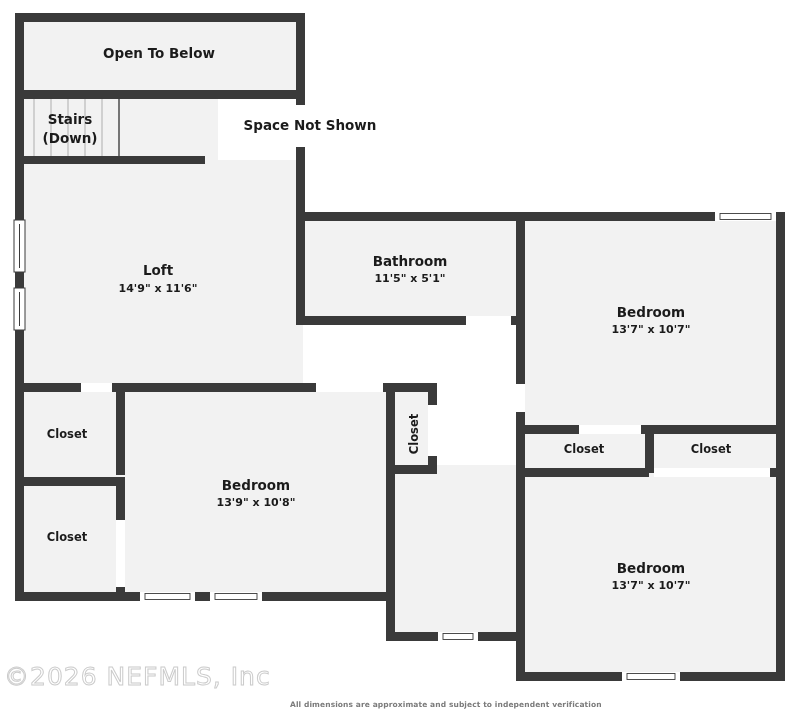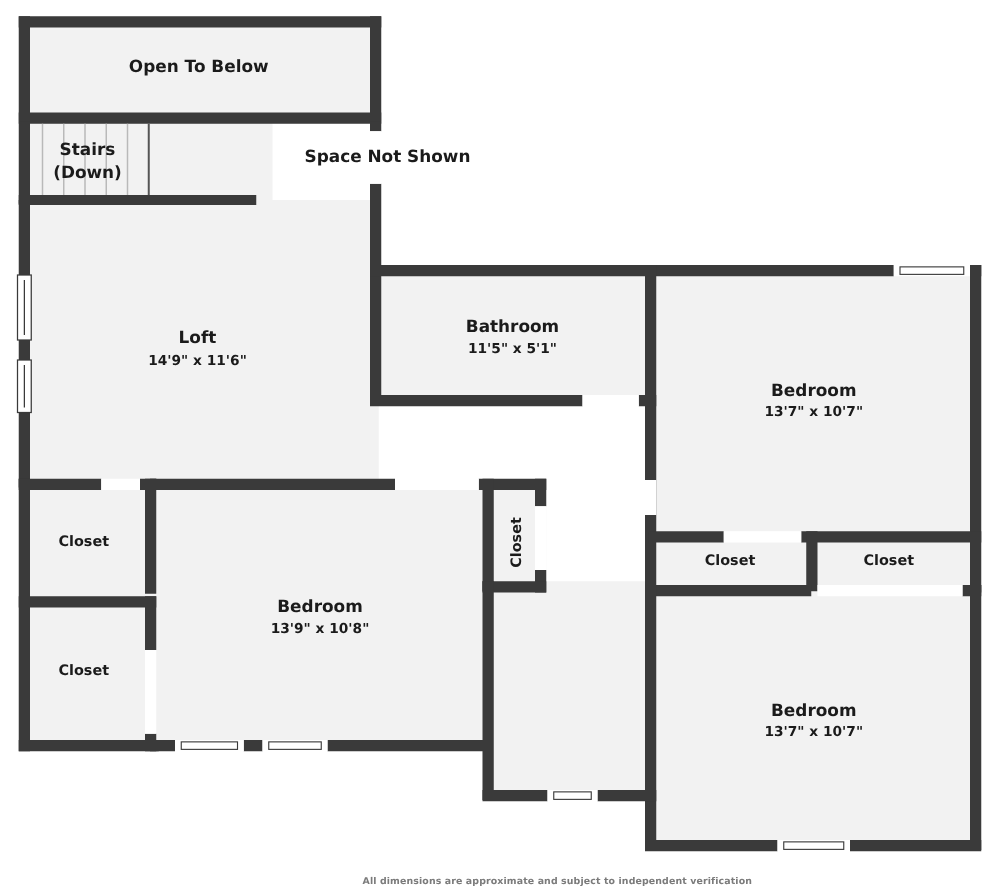--- a/index.html
+++ b/index.html
@@ -236,15 +236,16 @@
 
       <text class="room-label small-name" x="584" y="449">Closet</text>
       <text class="room-label small-name" x="711" y="449">Closet</text>
     </g>
 
     <g>
       <text class="room-label room-name" x="310" y="126" text-anchor="start">Space Not Shown</text>
     </g>
   </svg>
 
+  <div class="watermark">©2026 NEFMLS, Inc</div>
 
   <div class="footnote" style="left:290px; top:700px;">All dimensions are approximate and subject to independent verification</div>
 </div>
 
 </body></html>

